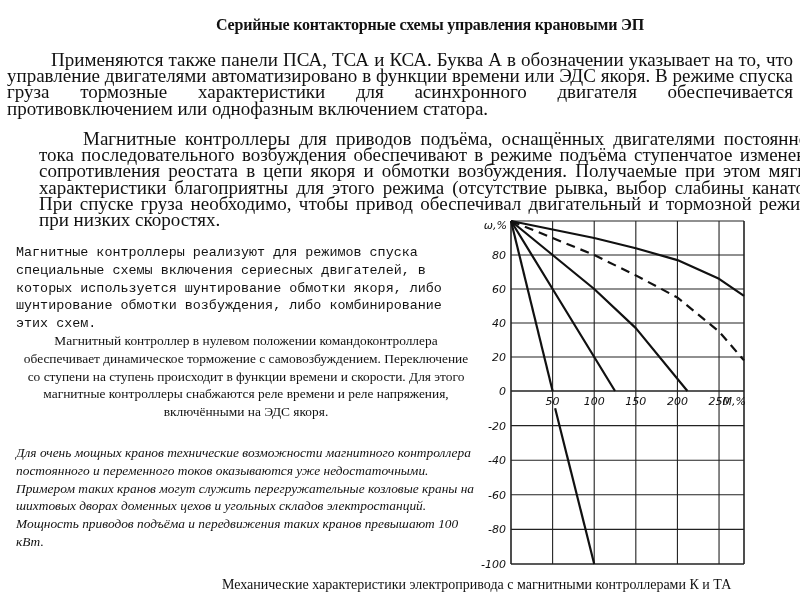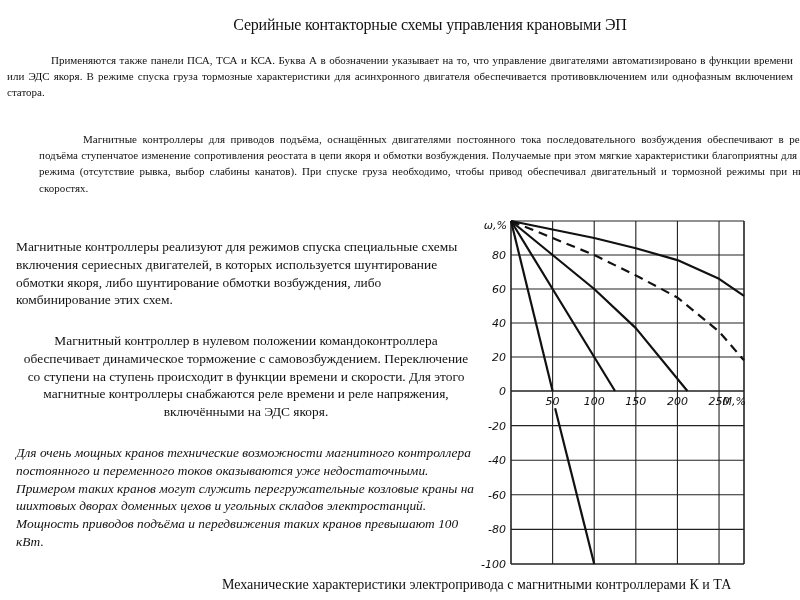--- a/index.html
+++ b/index.html
@@ -1,25 +1,25 @@
 <!DOCTYPE html>
 <html><head>
 <meta charset="utf-8">
 <style>
   html, body { margin:0; padding:0; }
   body { width:800px; height:600px; background:#ffffff; position:relative; overflow:hidden;
          font-family:"Liberation Serif", serif; color:#111; }
   .title { position:absolute; left:0; top:16px; width:800px; text-align:center; padding-left:60px; box-sizing:border-box;
-           font-weight:normal; font-size:16px; letter-spacing:-0.2px; }
-  .para { position:absolute; left:7px; width:786px; font-size:11px; line-height:16.2px; text-align:justify; margin:0; }
+           font-weight:bold; font-size:16px; letter-spacing:-0.2px; }
+  .para { position:absolute; left:7px; width:786px; font-size:19px; line-height:16.2px; text-align:justify; margin:0; }
   .p1 { top:52px; }
   .p2 { top:131px;margin-left:32px; }
   .indent { display:inline-block; width:44px; }
   .left-block { position:absolute; left:16px; width:460px; font-size:13.4px; line-height:17.8px; margin:0; }
-  .b1 { top:238px; }
+  .b1 { top:244px;font-family:Liberation Mono, monospace; }
   .b2 { top:332px;text-align:center; }
   .b3 { top:444px;font-style:italic; }
   .caption { position:absolute; left:222px; top:577px; font-size:14px; white-space:nowrap; }
   .chart { position:absolute; left:478px; top:212px; }
   svg text { font-family:"DejaVu Sans", sans-serif; font-style:italic; font-size:11px; fill:#111; }
 </style>
 </head>
 <body>
 
 <div class="title">Серийные контакторные схемы управления крановыми ЭП</div>

